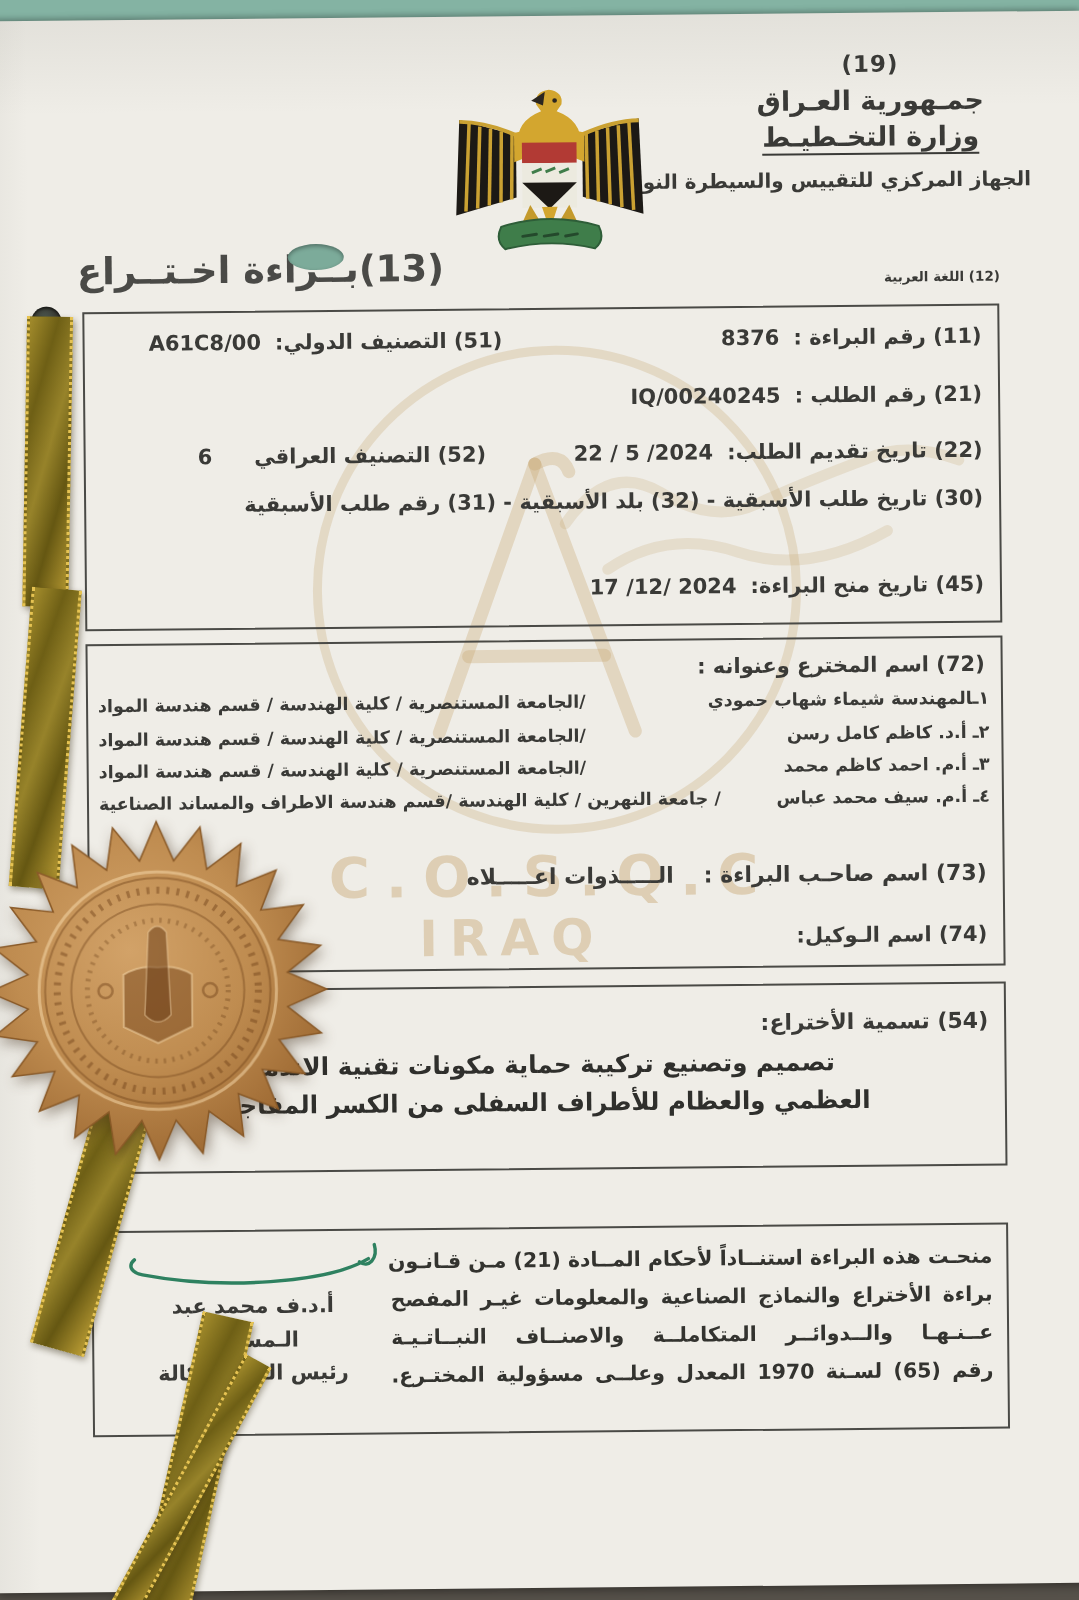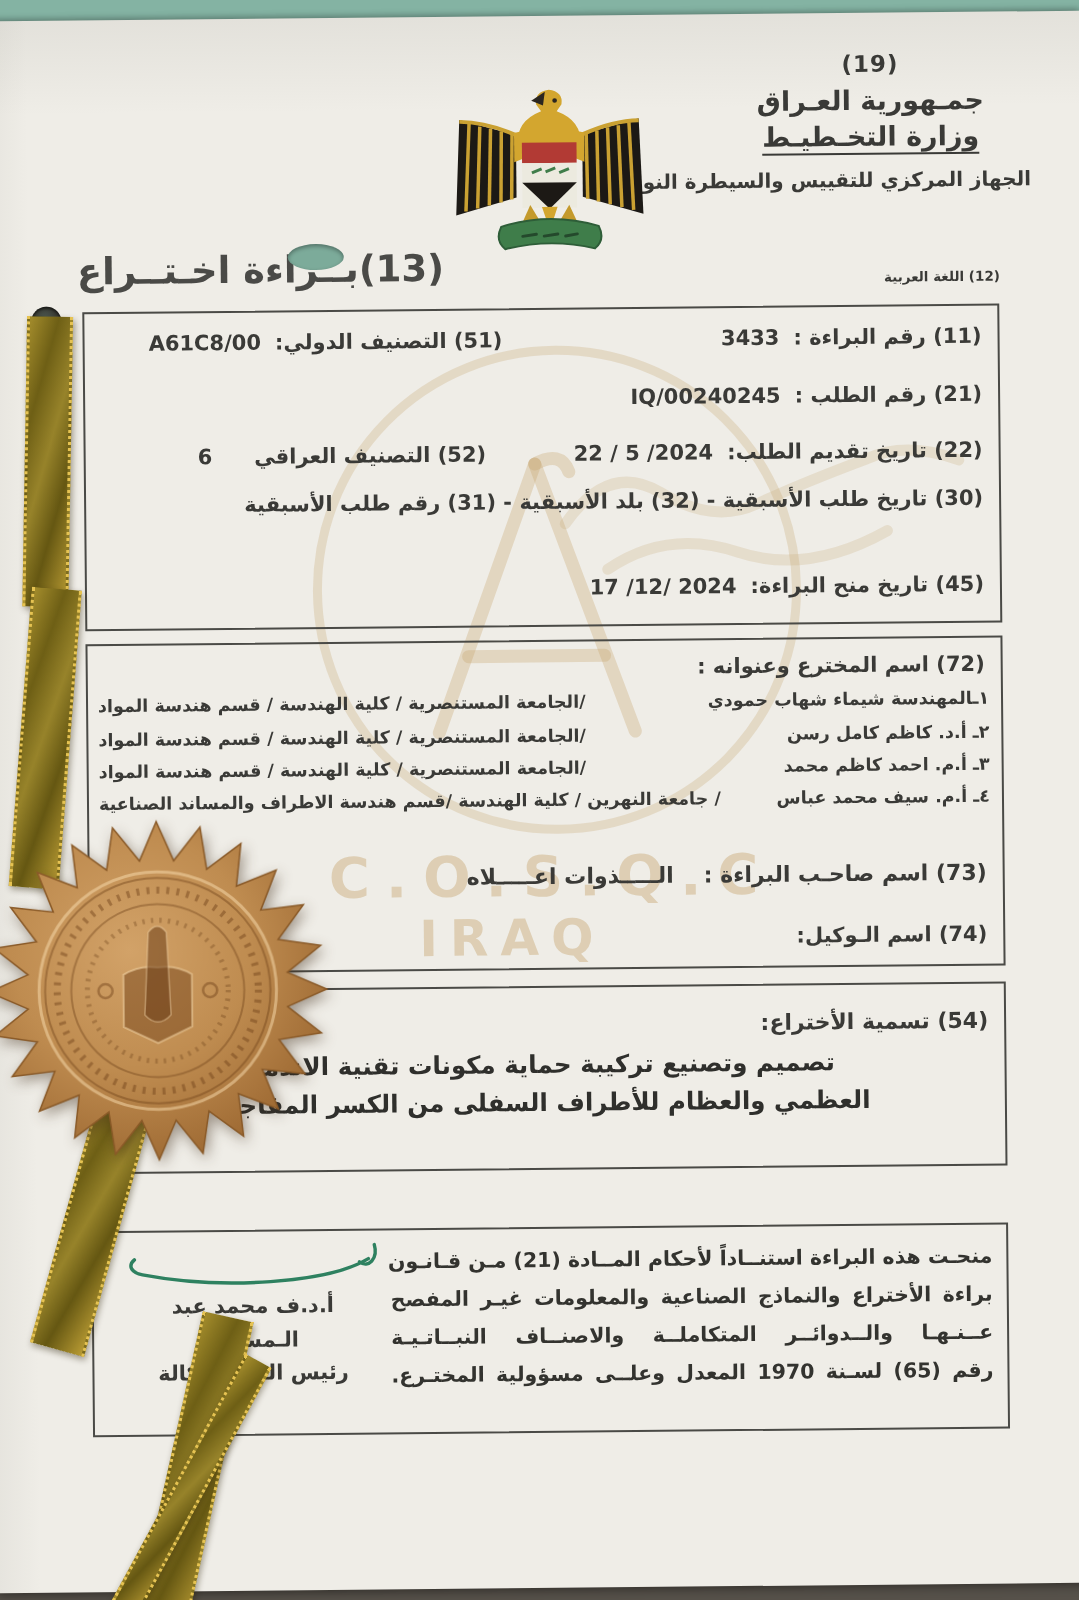--- a/index.html
+++ b/index.html
@@ -166,21 +166,21 @@
         </g>
       </svg>
 
       <div class="patent-title">(13)بــراءة اخـتــراع</div>
       <div class="lang-note">(12) اللغة العربية</div>
 
       <div class="box box1">
         <div class="row flexrow" style="top:18px;">
           <span class="grp">
             <span>(11) رقم البراءة :</span>
-            <span class="val">3433</span>
+            <span class="val">8376</span>
           </span>
           <span class="grp" style="margin-left:48px;">
             <span>(51) التصنيف الدولي:</span>
             <span class="val">A61C8/00</span>
           </span>
         </div>
         <div class="row" style="top:76px;">
           <span class="grp">
             <span>(21) رقم الطلب :</span>
             <span class="val">IQ/00240245</span>

